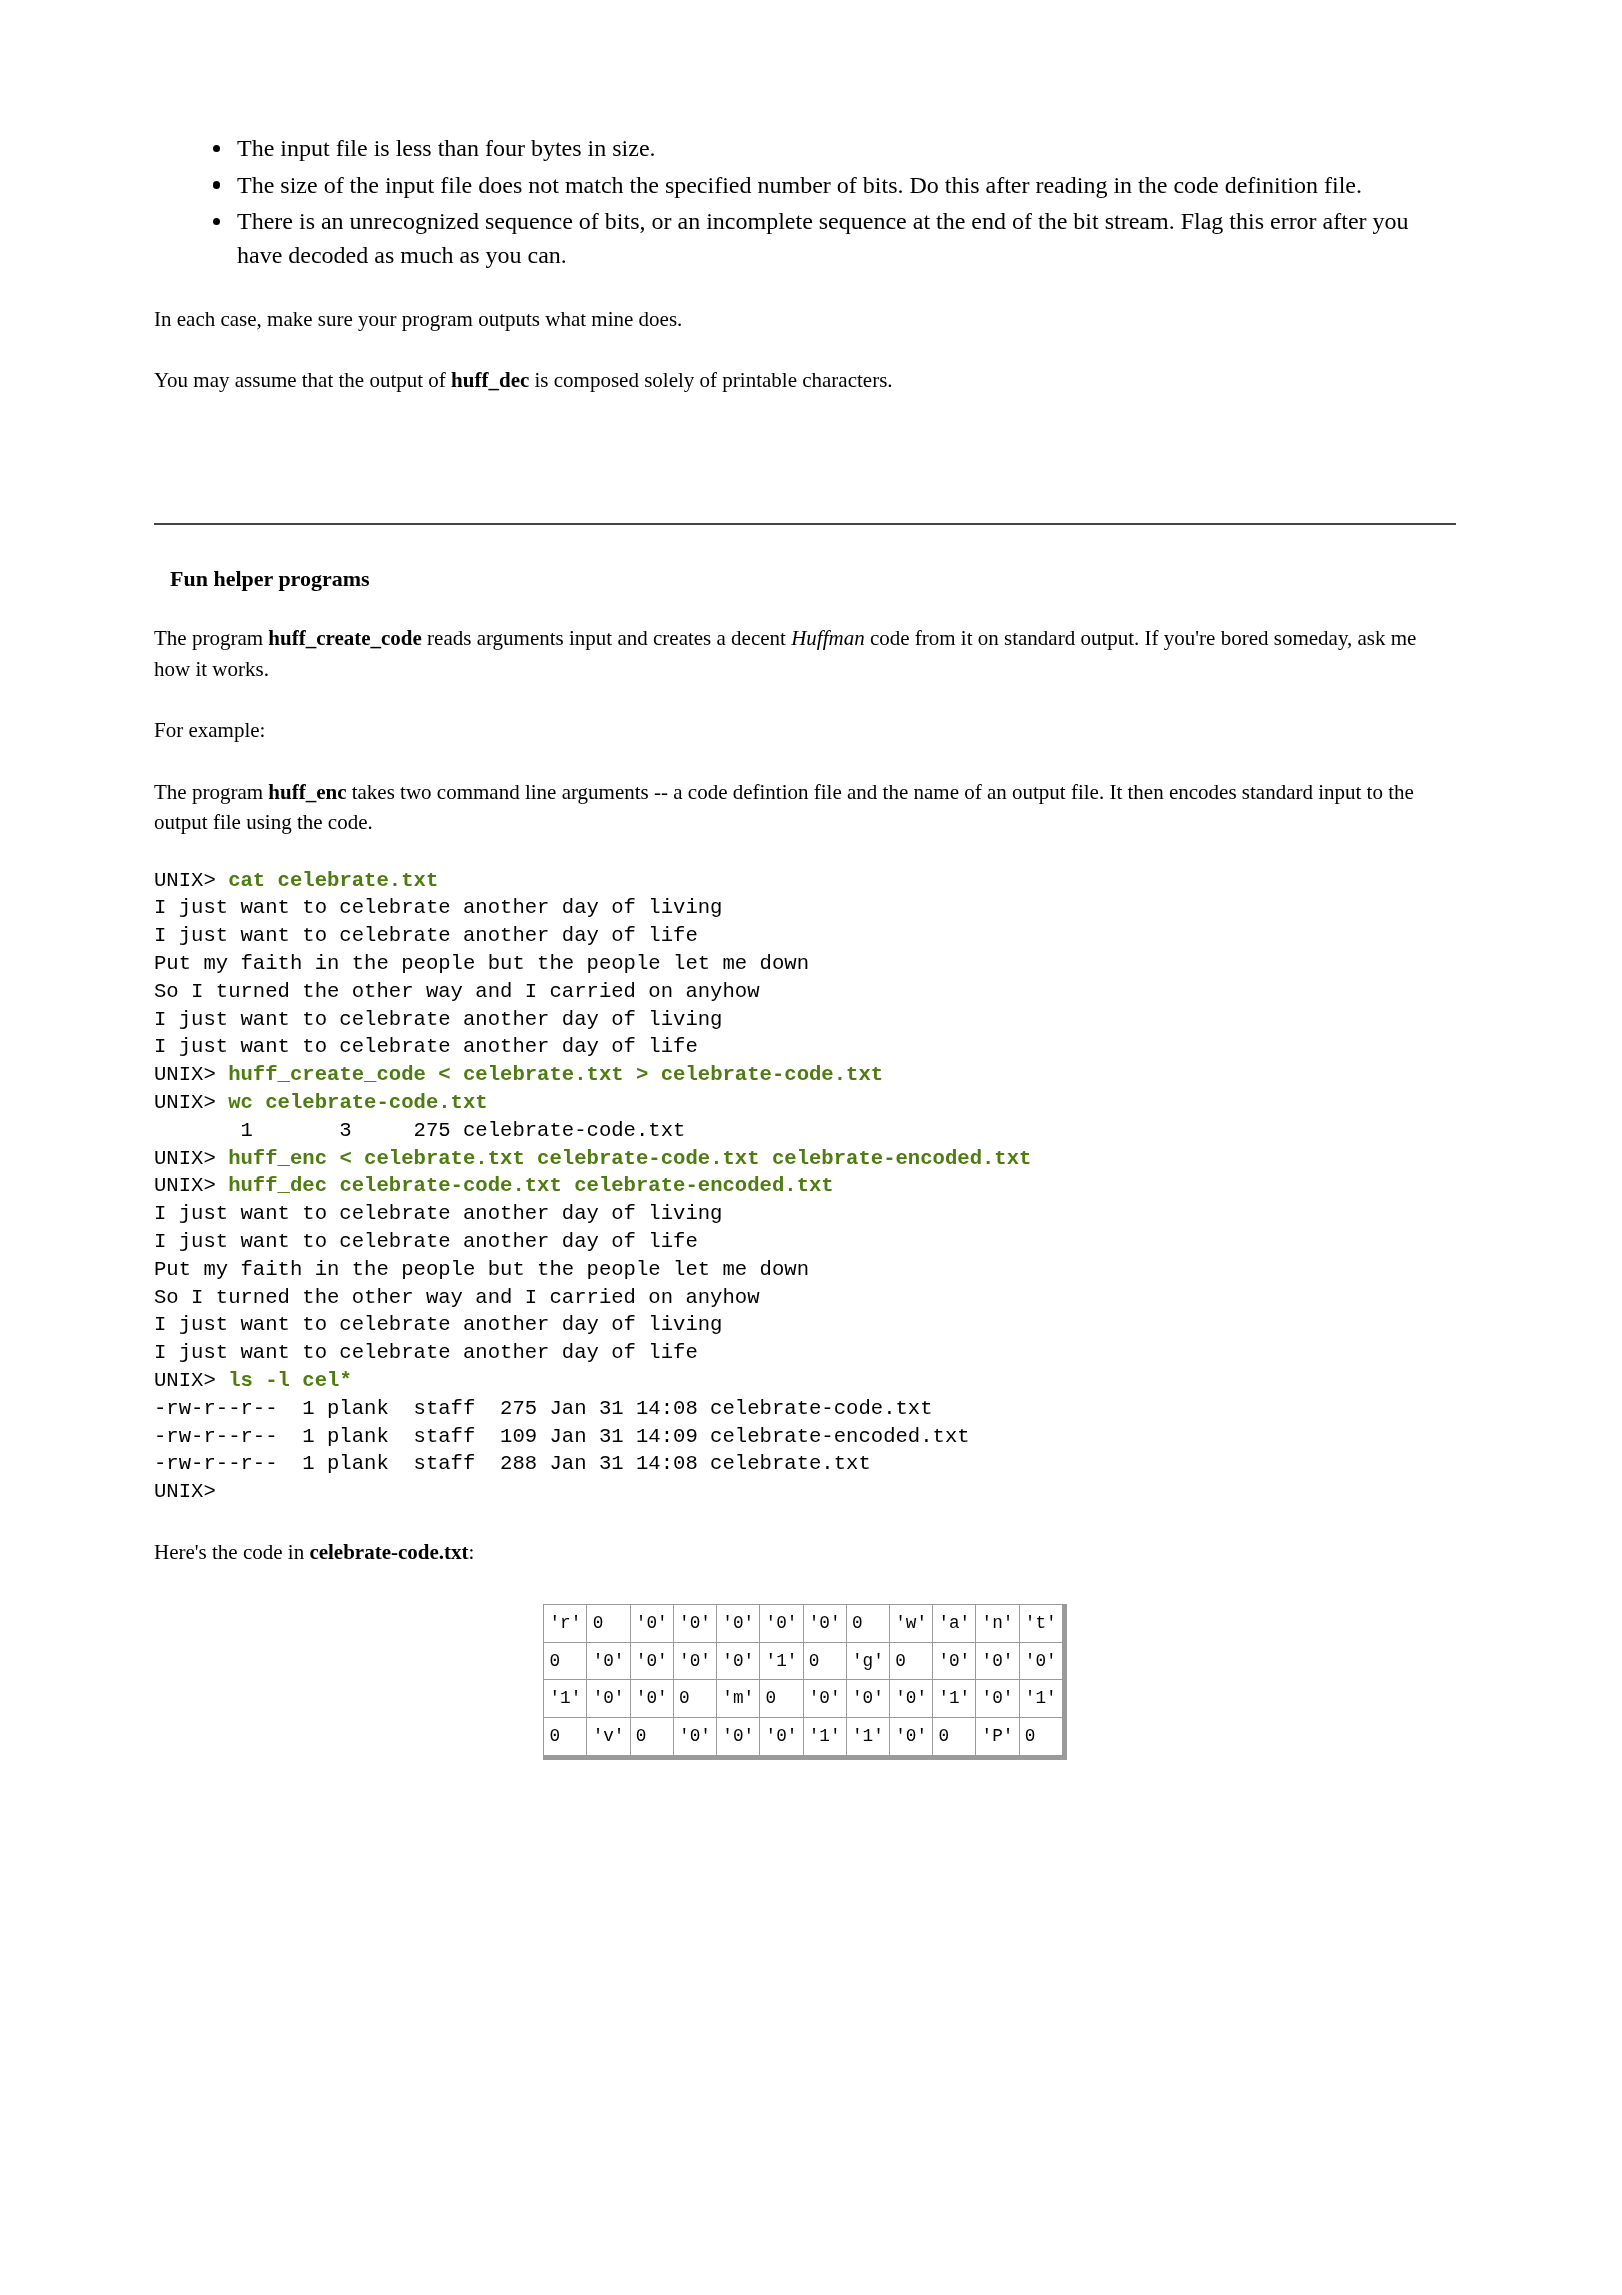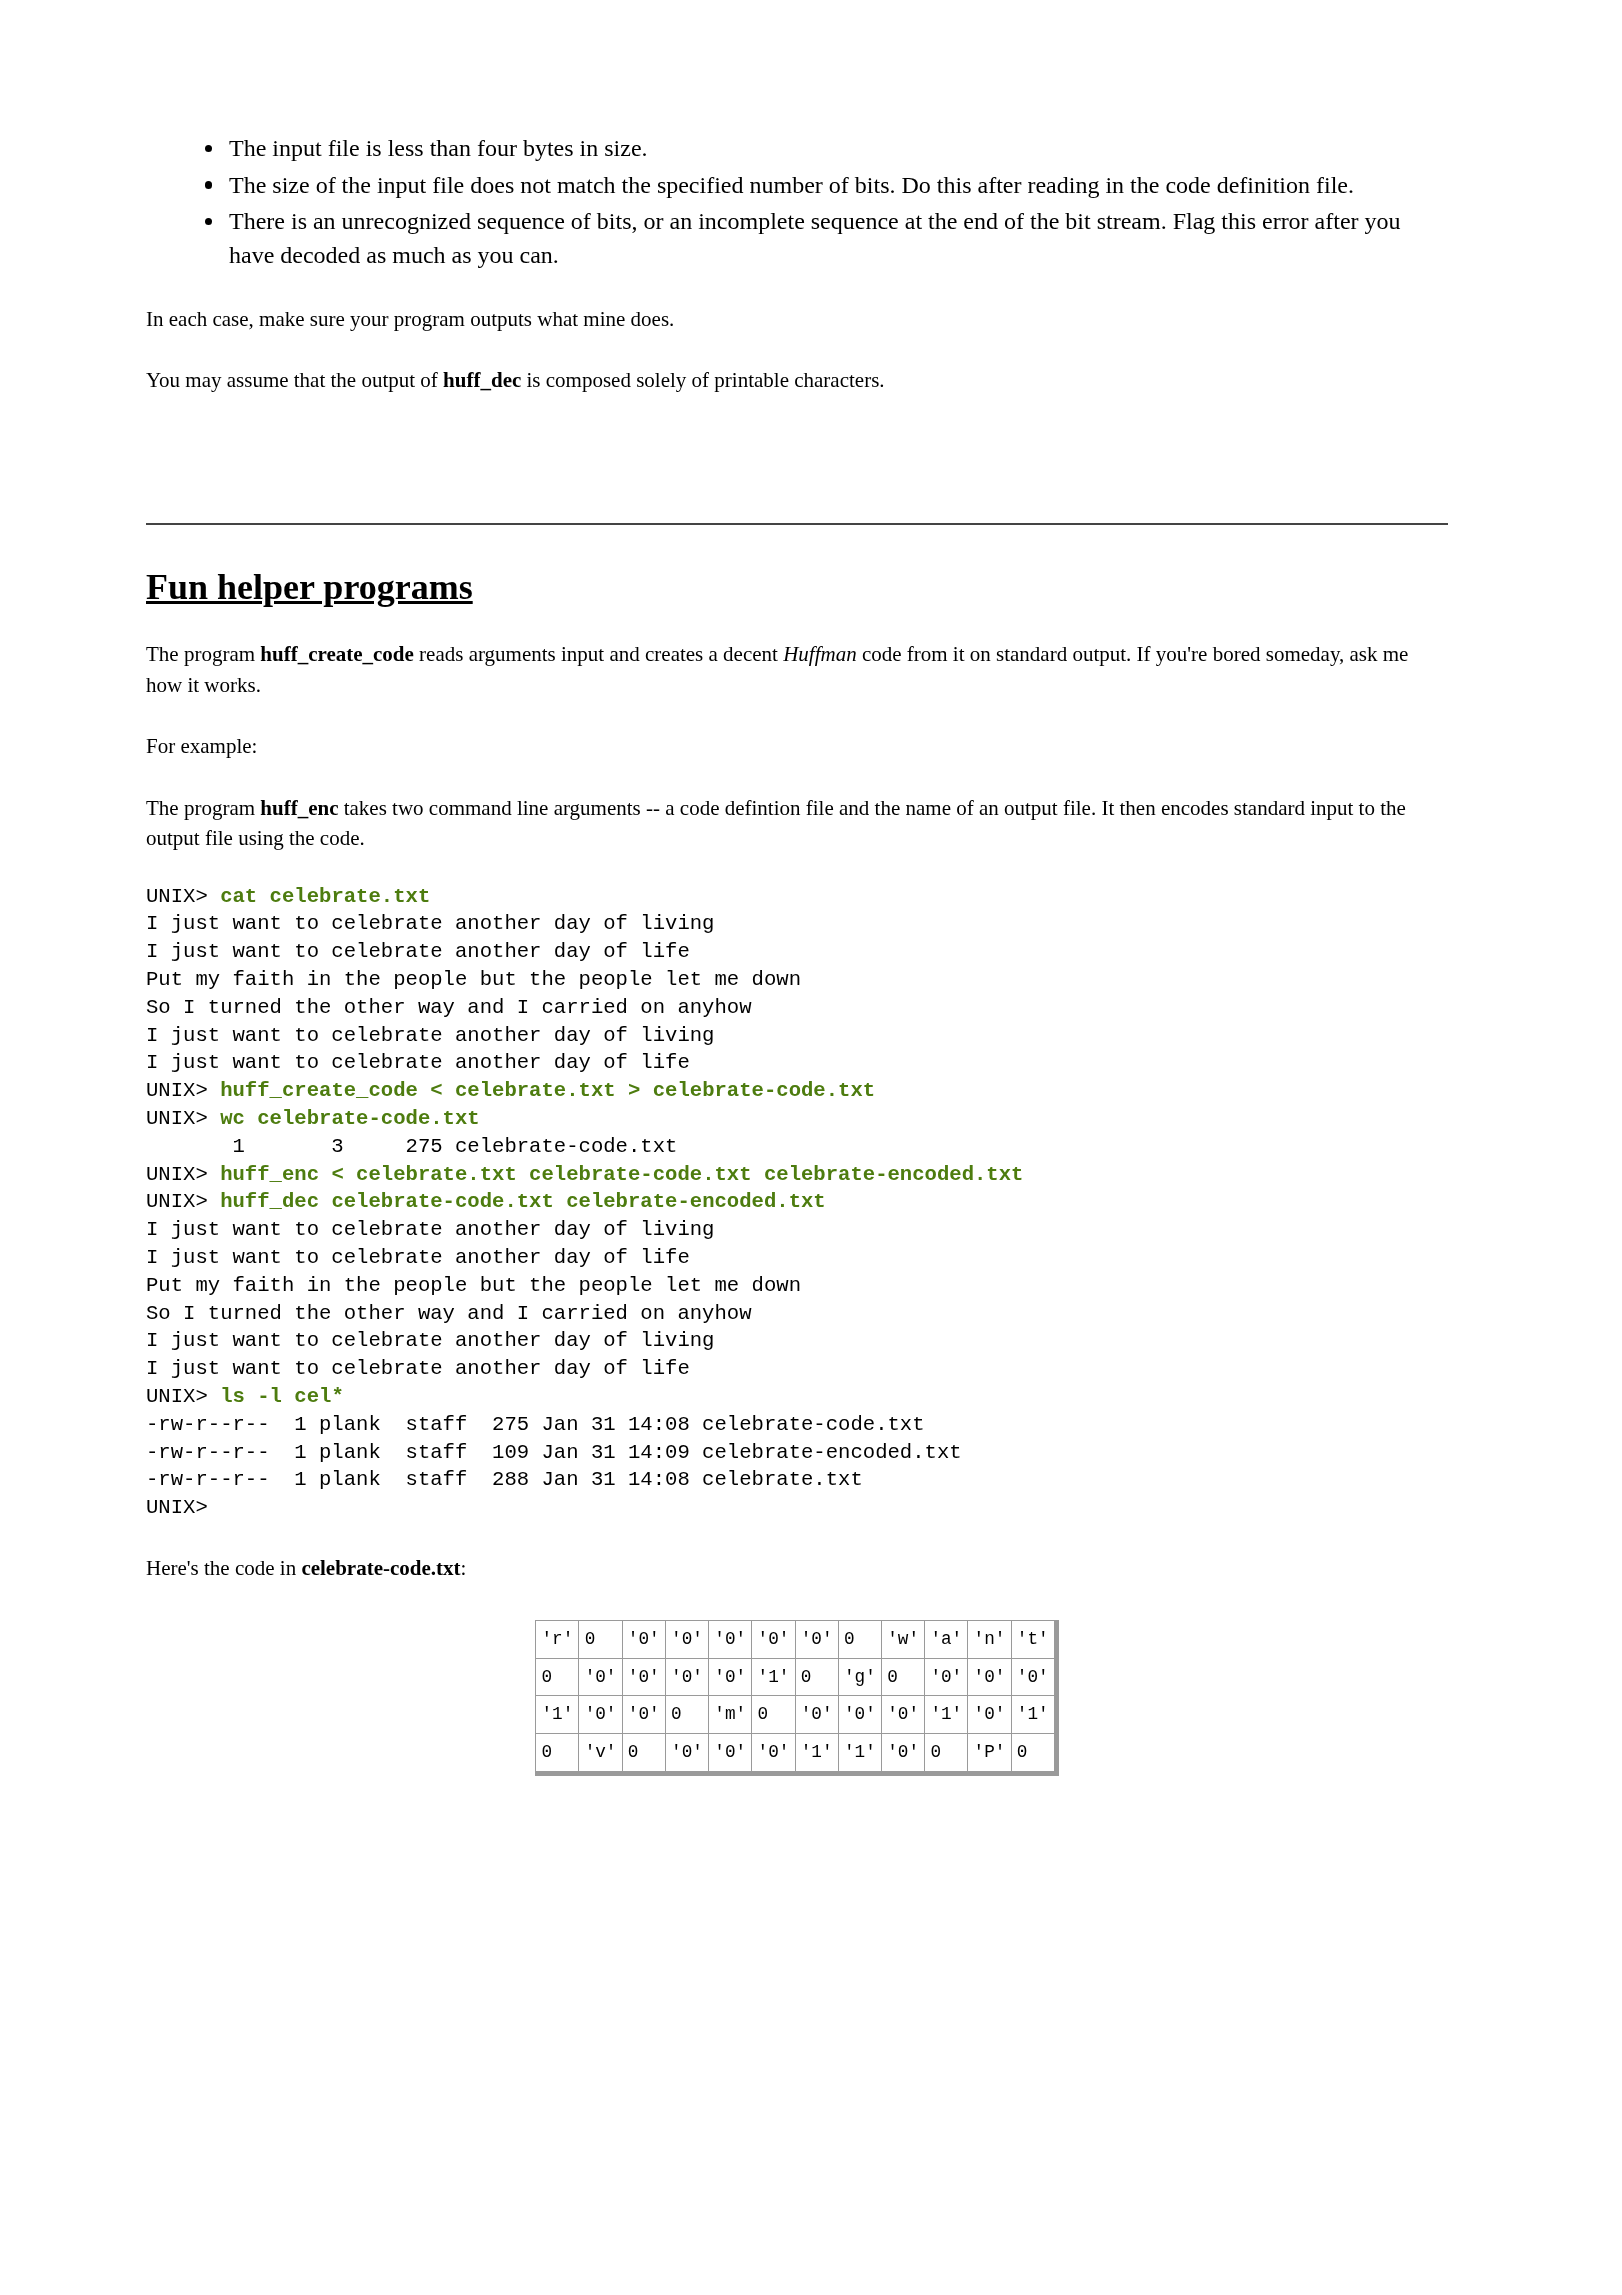--- a/index.html
+++ b/index.html
@@ -17,21 +17,21 @@
   }
   .page {
     position: absolute;
     left: 0; top: 0;
     width: 1622px;
     height: 2295px;
     background: #ffffff;
   }
   .content {
     position: absolute;
-    left: 146px;
+    left: 154px;
     top: 131px;
     width: 1302px;
   }
 
   
   ul.bullets {
     margin: 0 0 0 0;
     padding-left: 52px;
     list-style: none;
   }
@@ -64,24 +64,23 @@
 
   hr.rule {
     border: none;
     border-top: 2.6px solid #444;
     margin: 128px 0 0 0;
     width: 1302px;
   }
 
   h2.section {
     font-family: "Liberation Serif", serif;
-    font-size: 36px;
+    font-size: 22px;
     font-weight: bold;
-    margin: 41px 0 0 0;
-    text-decoration: underline;
+    margin: 41px 0 0 16px;
   }
 
   
   pre.term {
     font-family: "Liberation Mono", monospace;
     font-size: 20.6px;
     line-height: 1.35;
     margin: 29px 0 0 0;
     white-space: pre;
     color: #000;

